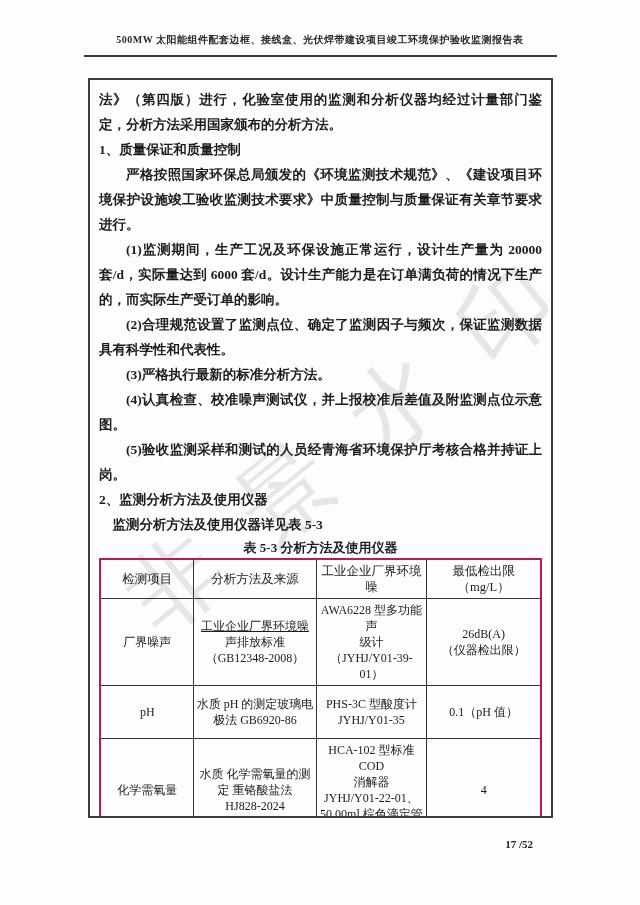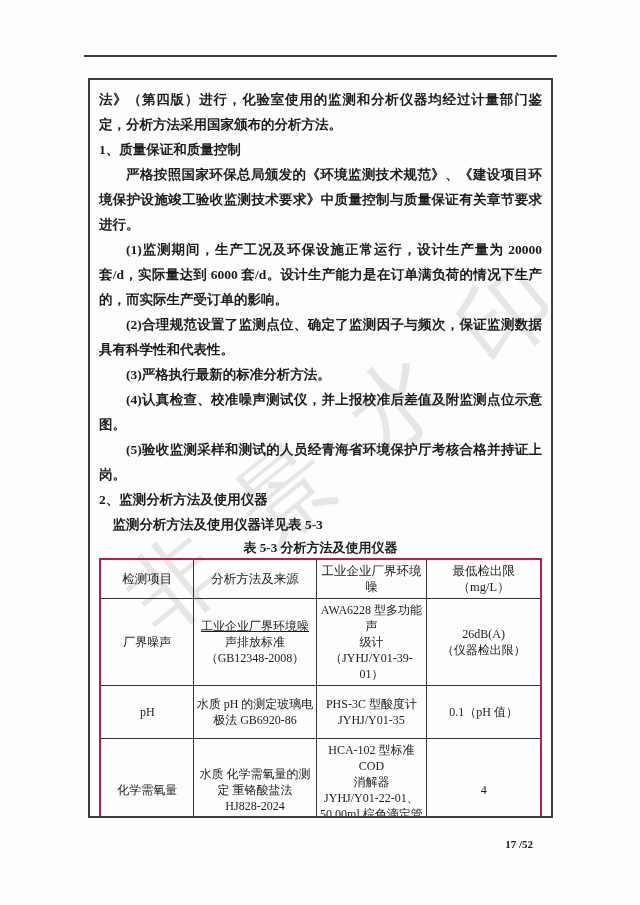--- a/index.html
+++ b/index.html
@@ -73,20 +73,21 @@
     position: absolute; top: 838px; left: 0; width: 533px;
     text-align: right; font-size: 11px; font-weight: bold; color: #222;
     font-family: "Liberation Serif", "DejaVu Serif", serif;
   }
 </style>
 </head>
 <body>
 
 <div class="canvas">
 
+  <div class="doc-header">500MW 太阳能组件配套边框、接线盒、光伏焊带建设项目竣工环境保护验收监测报告表</div>
   <div class="header-rule"></div>
 
   <div class="frame">
 
     <div class="watermark">非景水印</div>
 
     <p>法》（第四版）进行，化验室使用的监测和分析仪器均经过计量部门鉴定，分析方法采用国家颁布的分析方法。</p>
 
     <h3>1、质量保证和质量控制</h3>
     <p class="indent">严格按照国家环保总局颁发的《环境监测技术规范》、《建设项目环境保护设施竣工验收监测技术要求》中质量控制与质量保证有关章节要求进行。</p>

